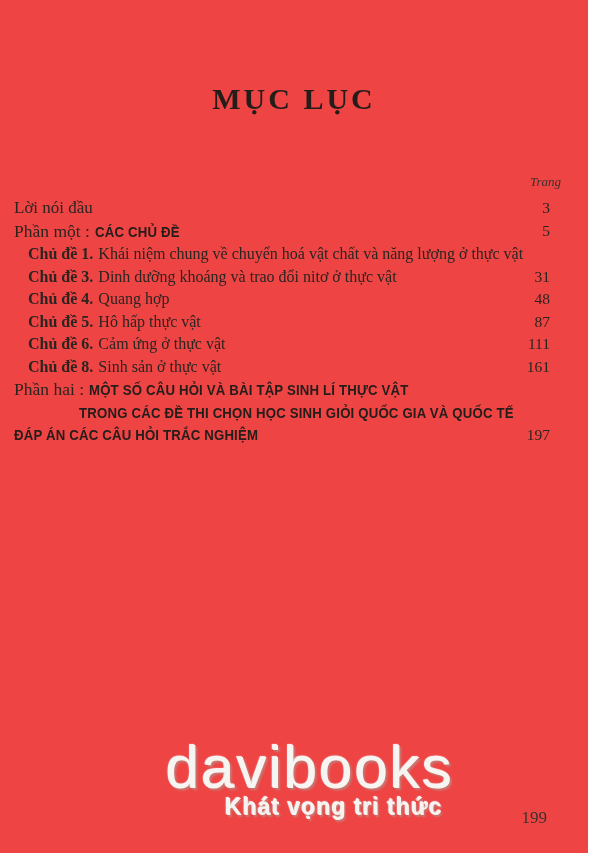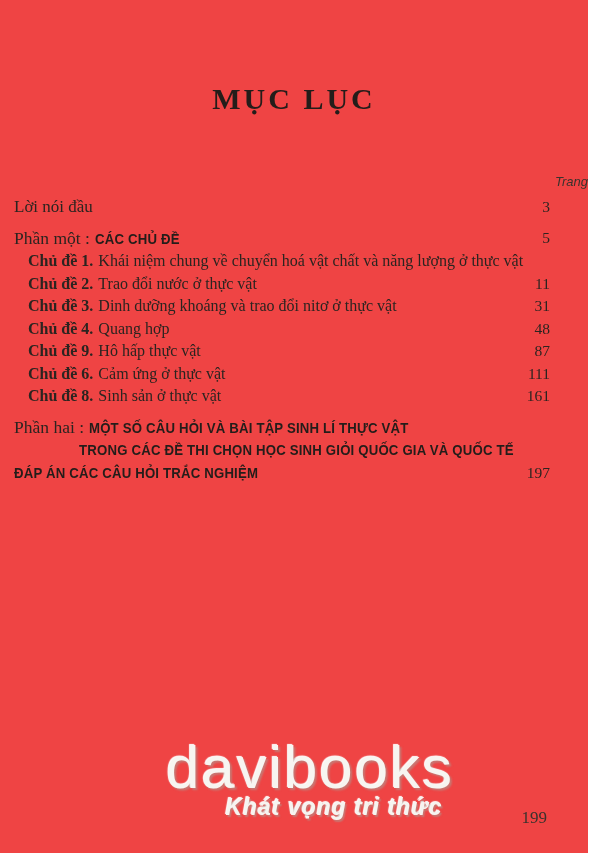--- a/index.html
+++ b/index.html
@@ -19,22 +19,23 @@
     margin: 0;
     padding-top: 82px;
     text-align: center;
     font-size: 30px;
     font-weight: bold;
     letter-spacing: 3px;
     color: #241d1a;
   }
   .trang {
     margin-top: 58px;
+    padding-right: 27px;
     text-align: right;
-    font-family: Liberation Sans, sans-serif;
+    font-family: Liberation Serif, serif;
     font-style: italic;
     font-size: 13px;
     color: #3a322d;
   }
   .toc {
     margin-top: 7px;
     padding: 0 38px 0 14px;
   }
   .row {
     display: flex;
@@ -52,21 +53,21 @@
     font-size: 15.5px;
     color: #2b2420;
   }
   .prefix { margin-right: 5px; }
   
   .t-topic { padding-left: 14px; gap: 26px; }
   .t-topic .prefix { font-weight: bold; }
   .t-topic { font-size: 16px; }
   .t-plain { font-size: 17px; }
   
-  .t-part, .t-part2 { font-size: 17.5px; margin-top: 8px; }
+  .t-part, .t-part2 { font-size: 17.5px; }
   .cond, .t-part .text, .t-part2 .text, .t-caps .text, .text2 {
     display: inline-block;
     font-family: "Liberation Sans", sans-serif;
     font-weight: bold;
     font-size: 15px;
     letter-spacing: 0.2px;
     transform: scaleX(0.88);
     transform-origin: left center;
     color: #241d1a;
   }
@@ -93,21 +94,20 @@
   }
   .wm-slogan {
     margin-top: -4px;
     padding-left: 48px;
     font-family: "Liberation Sans", sans-serif;
     font-weight: bold;
     font-size: 23px;
     letter-spacing: 1px;
     color: #f6f4f0;
     text-shadow: 1.5px 1.5px 1.5px rgba(168,162,153,0.55), -1px -1px 1px #ffffff;
-    font-style: italic;
   }
   .folio {
     position: absolute;
     right: 41px; bottom: 25px;
     font-size: 17px;
     color: #3a322d;
     margin-top: 26px;
   }
 </style>
 </head>
@@ -137,47 +137,40 @@
     </div>
 
     <div class="row t-topic">
       <div class="lbl">
         <span class="prefix">Chủ đề 1.</span><span class="text">Khái niệm chung về chuyển hoá vật chất và năng lượng ở thực vật</span>
         
       </div>
       <div class="pg">5</div>
     </div>
 
-    <div class="row t-topic">
-      <div class="lbl">
-        <span class="prefix">Chủ đề 2.</span><span class="text">Trao đổi nước ở thực vật</span>
-        
-      </div>
-      <div class="pg">11</div>
-    </div>
 
     <div class="row t-topic">
       <div class="lbl">
         <span class="prefix">Chủ đề 3.</span><span class="text">Dinh dưỡng khoáng và trao đổi nitơ ở thực vật</span>
         
       </div>
       <div class="pg">31</div>
     </div>
 
     <div class="row t-topic">
       <div class="lbl">
         <span class="prefix">Chủ đề 4.</span><span class="text">Quang hợp</span>
         
       </div>
       <div class="pg">48</div>
     </div>
 
     <div class="row t-topic">
       <div class="lbl">
-        <span class="prefix">Chủ đề 9.</span><span class="text">Hô hấp thực vật</span>
+        <span class="prefix">Chủ đề 5.</span><span class="text">Hô hấp thực vật</span>
         
       </div>
       <div class="pg">87</div>
     </div>
 
     <div class="row t-topic">
       <div class="lbl">
         <span class="prefix">Chủ đề 6.</span><span class="text">Cảm ứng ở thực vật</span>
         
       </div>

